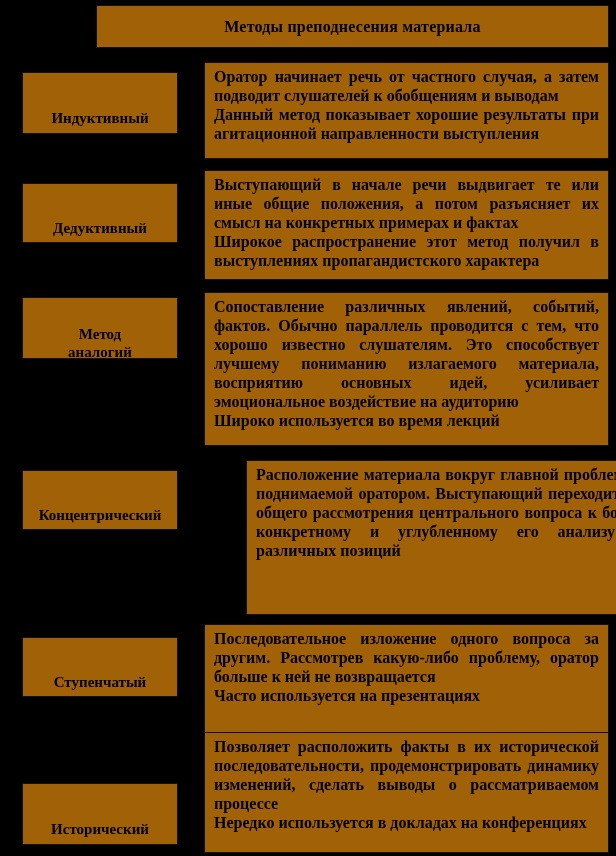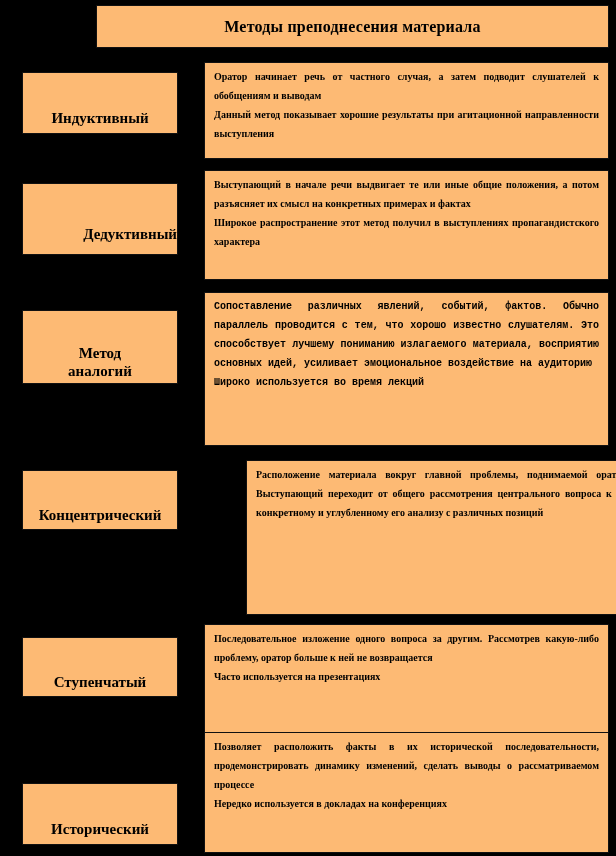--- a/index.html
+++ b/index.html
@@ -9,21 +9,21 @@
     font-family: "Liberation Serif", serif;
   }
   .canvas {
     position: relative;
     width: 616px; height: 856px;
     background: #000000;
     overflow: hidden;
   }
   .box {
     position: absolute;
-    background: #fdba74;
+    background: #a16207;
     border: 1px solid #111111;
     box-sizing: border-box;
     color: #000000;
   }
   .header-box {
     left: 96px; top: 5px; width: 513px; height: 43px;
     display: flex; align-items: center; justify-content: center;
   }
   .header-title {
     font-size: 16px; font-weight: bold; letter-spacing: 0.2px;
@@ -31,21 +31,21 @@
   .label-box {
     left: 22px; width: 156px;
     display: flex; align-items: center; justify-content: center;
     text-align: center;
     font-size: 15px; font-weight: bold; line-height: 18px;
   }
   .label-box span { white-space: pre-line; margin-top: 29px; }
   .desc-box {
     left: 204px; width: 405px;
     padding: 4px 9px 4px 9px;
-    font-size: 10px; font-weight: bold; line-height: 19px;
+    font-size: 16px; font-weight: bold; line-height: 19px;
     text-align: justify;
   }
   .desc-box p { margin: 0; }
 </style>
 </head>
 <body>
 
 <div class="canvas">
 
   <div class="box header-box">
@@ -53,33 +53,33 @@
   </div>
 
   <div class="box label-box" style="top:72px;height:62px;">
     <span>Индуктивный</span>
   </div>
   <div class="box desc-box" style="top:62px;height:97px;">
     <p>Оратор начинает речь от частного случая, а затем подводит слушателей к обобщениям и выводам</p>
     <p>Данный метод показывает хорошие результаты при агитационной направленности выступления</p>
   </div>
 
-  <div class="box label-box" style="top:183px;height:72px;justify-content:flex-end;">
+  <div class="box label-box" style="top:183px;height:60px;">
     <span>Дедуктивный</span>
   </div>
   <div class="box desc-box" style="top:170px;height:110px;">
     <p>Выступающий в начале речи выдвигает те или иные общие положения, а потом разъясняет их смысл на конкретных примерах и фактах</p>
     <p>Широкое распространение этот метод получил в выступлениях пропагандистского характера</p>
   </div>
 
-  <div class="box label-box" style="top:310px;height:74px;">
+  <div class="box label-box" style="top:297px;height:62px;">
     <span>Метод
 аналогий</span>
   </div>
-  <div class="box desc-box" style="top:292px;height:154px;font-family:Liberation Mono, monospace;">
+  <div class="box desc-box" style="top:292px;height:154px;">
     <p>Сопоставление различных явлений, событий, фактов. Обычно параллель проводится с тем, что хорошо известно слушателям. Это способствует лучшему пониманию излагаемого материала, восприятию основных идей, усиливает эмоциональное воздействие на аудиторию</p>
     <p>Широко используется во время лекций</p>
   </div>
 
   <div class="box label-box" style="top:470px;height:60px;">
     <span>Концентрический</span>
   </div>
   <div class="box desc-box" style="top:460px;height:155px;margin-left:42px;">
     <p>Расположение материала вокруг главной проблемы, поднимаемой оратором. Выступающий переходит от общего рассмотрения центрального вопроса к более конкретному и углубленному его анализу с различных позиций</p>
   </div>

